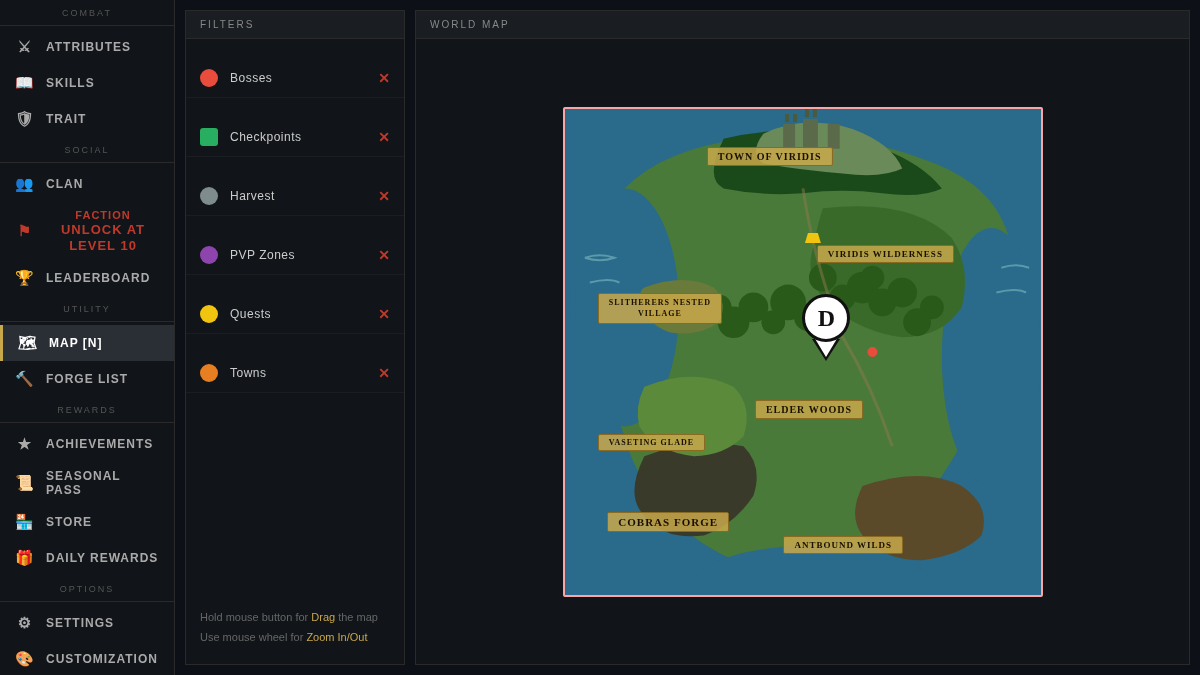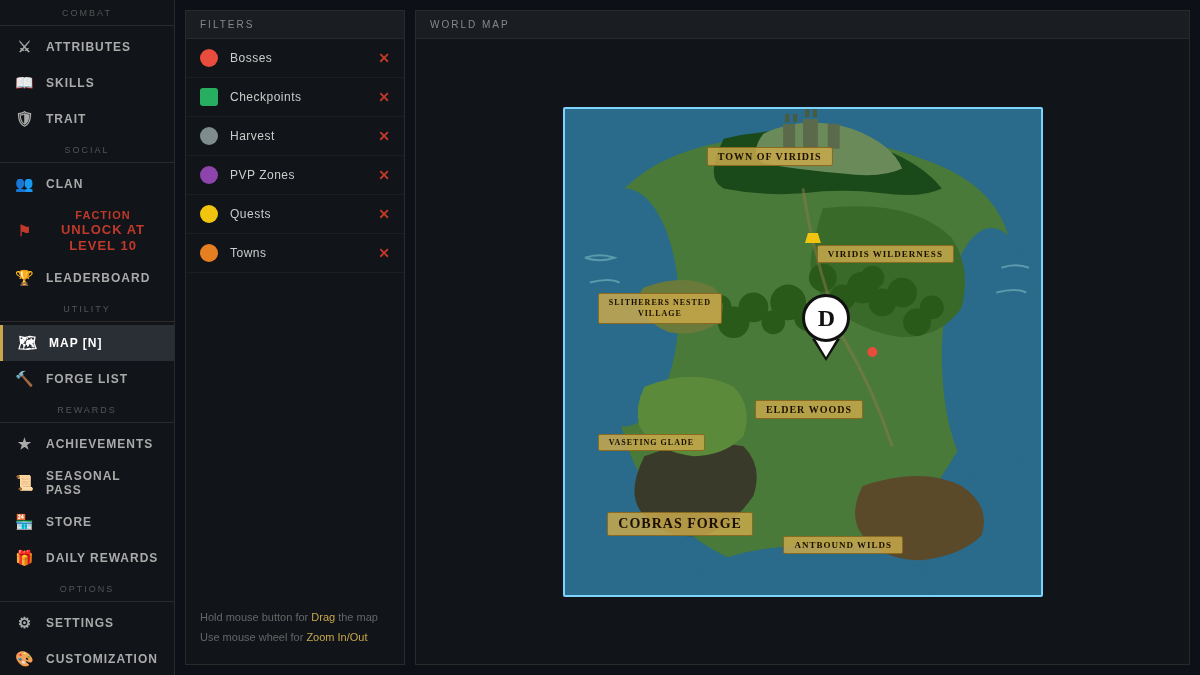--- a/index.html
+++ b/index.html
@@ -86,20 +86,21 @@
     }
 
     
     .filters-panel {
       width: 220px;
       background: #111418;
       border: 1px solid #2a2a2a;
       display: flex;
       flex-direction: column;
       flex-shrink: 0;
+      gap: 20px;
     }
 
     .panel-header {
       background: #1a1d22;
       border-bottom: 1px solid #2a2a2a;
       padding: 8px 14px;
       font-size: 10px;
       letter-spacing: 2px;
       color: #888;
       text-transform: uppercase;
@@ -162,21 +163,21 @@
       align-items: center;
       justify-content: center;
       padding: 10px;
       overflow: hidden;
     }
 
     .world-map {
       width: 480px;
       height: 490px;
       position: relative;
-      border: 2px solid #7dd3fc;
+      border: 2px solid #fca5a5;
       border-radius: 2px;
       overflow: hidden;
       background: #3b82f6;
       text-decoration: underline;
     }
 
     
     .map-svg {
       width: 100%;
       height: 100%;
@@ -449,21 +450,21 @@
             <path d="M 440 160 Q 455 155 468 160" stroke="#5a9aaa" stroke-width="2" fill="none"></path>
             <path d="M 435 185 Q 455 180 465 185" stroke="#5a9aaa" stroke-width="2" fill="none"></path>
           </svg>
 
           
           <div class="map-banner" style="top:8%;left:32%;transform:translateX(-8%);">Town Of Viridis</div>
           <div class="map-banner" style="top:28%;left:53%;font-size:9px;">Viridis Wilderness</div>
           <div class="map-banner" style="top:38%;left:7%;font-size:8px;line-height:1.4;">Slitherers Nested<br>Village</div>
           <div class="map-banner" style="top:60%;left:40%;">Elder Woods</div>
           <div class="map-banner" style="top:67%;left:7%;font-size:8px;">Vaseting Glade</div>
-          <div class="map-banner" style="top:83%;left:9%;font-size:14px;">Cobras Forge</div>
+          <div class="map-banner" style="top:83%;left:9%;font-size:11px;">Cobras Forge</div>
           <div class="map-banner" style="top:88%;left:46%;font-size:9px;">Antbound Wilds</div>
 
           
           <div class="map-marker" style="left:55%;top:52%;">
             <div class="marker-circle">D</div>
             <div class="marker-pin"></div>
           </div>
         </div>
       </div>
     </div>

